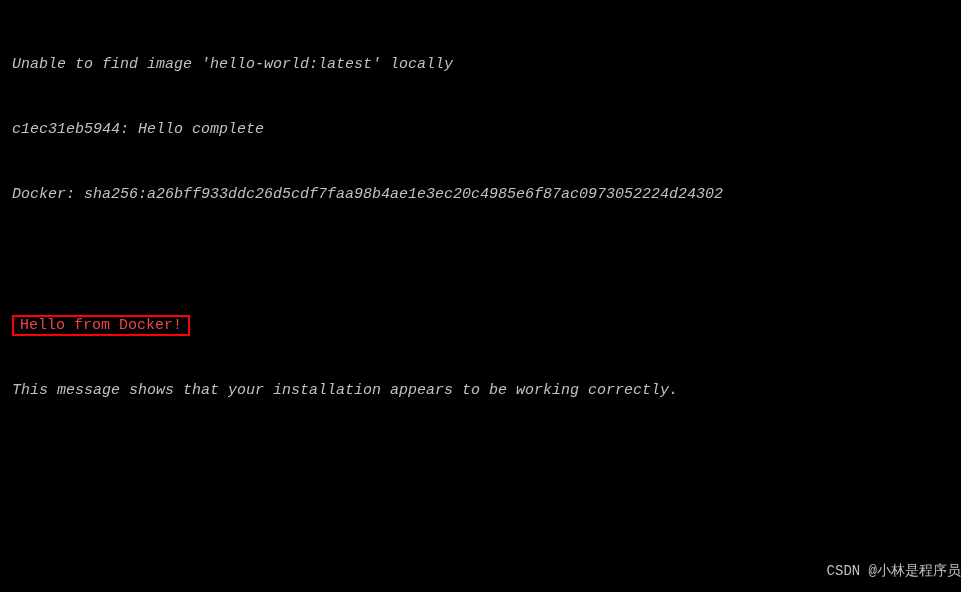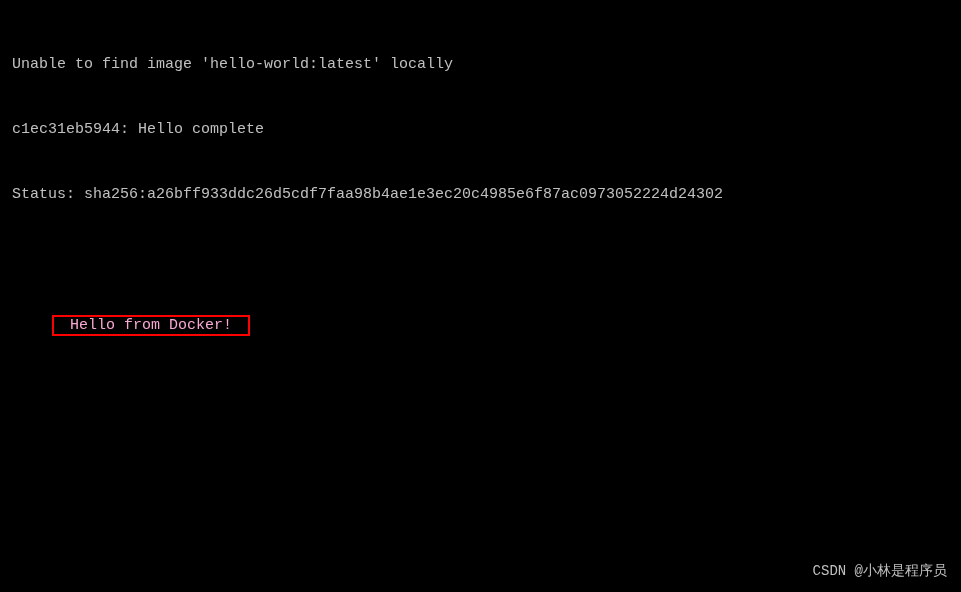--- a/index.html
+++ b/index.html
@@ -20,54 +20,55 @@
       position: relative;
     }
 
     .terminal-content {
       white-space: pre;
       line-height: 1.45;
     }
 
     .hello-box {
       display: inline;
-      color: #f9a8d4;
+      color: #ef4444;
       border: 2px solid red;
-      padding: 0 16px;
-      margin-left: 40px;
+      padding: 0 6px;
     }
 
     .watermark {
       position: absolute;
       bottom: 12px;
-      right: 14px;
+      right: 0;
       color: #c0c0c0;
       font-family: 'Courier New', Courier, monospace;
       font-size: 14px;
     }
 
     .line {
       display: block;
       white-space: pre-wrap;
       word-break: break-all;
+      font-style: italic;
     }
 
     .hello-line {
       display: block;
     }
   </style>
 </head>
 <body>
 
 <div class="terminal-content">
   <span class="line">Unable to find image 'hello-world:latest' locally</span>
   <span class="line">c1ec31eb5944: Hello complete</span>
-  <span class="line">Status: sha256:a26bff933ddc26d5cdf7faa98b4ae1e3ec20c4985e6f87ac0973052224d24302</span>
+  <span class="line">Docker: sha256:a26bff933ddc26d5cdf7faa98b4ae1e3ec20c4985e6f87ac0973052224d24302</span>
   <span class="line">&nbsp;</span>
   <span class="hello-line"><span class="hello-box">Hello from Docker!</span></span>
+  <span class="line">This message shows that your installation appears to be working correctly.</span>
   <span class="line">&nbsp;</span>
   
   
   
   
   
   
   
   
   

